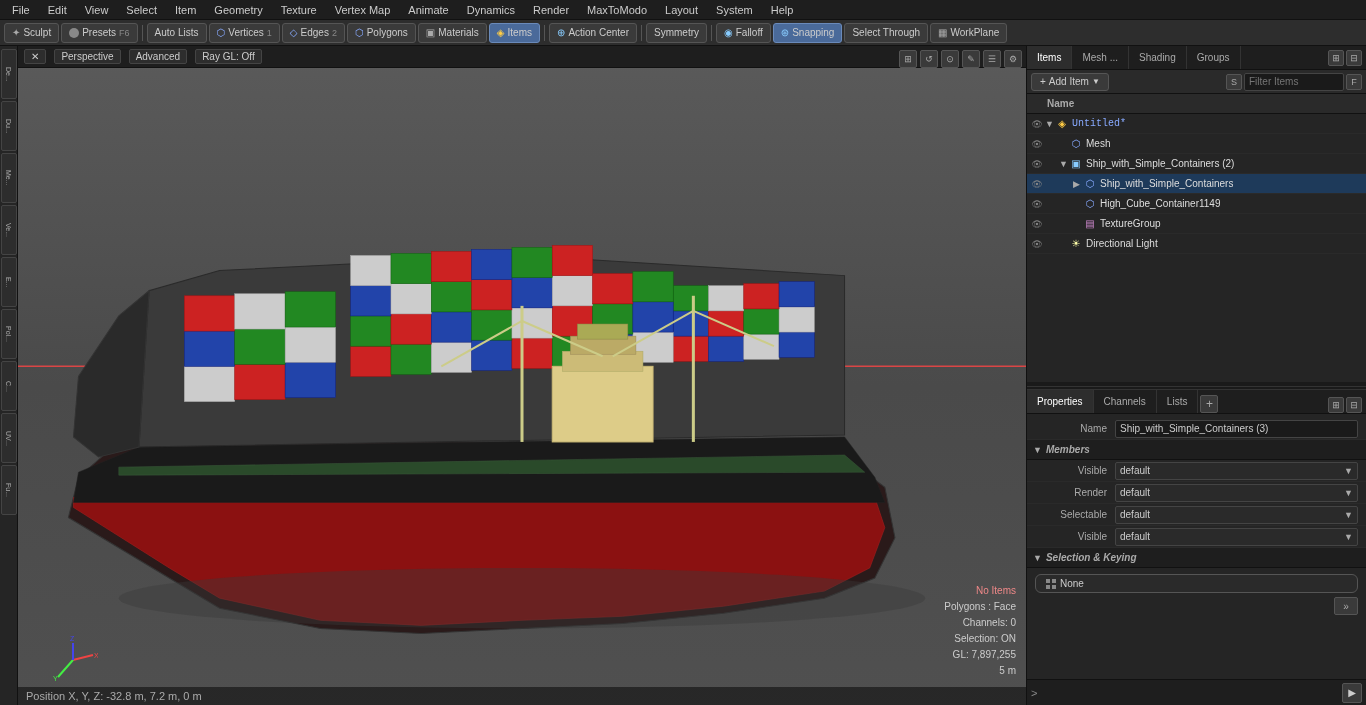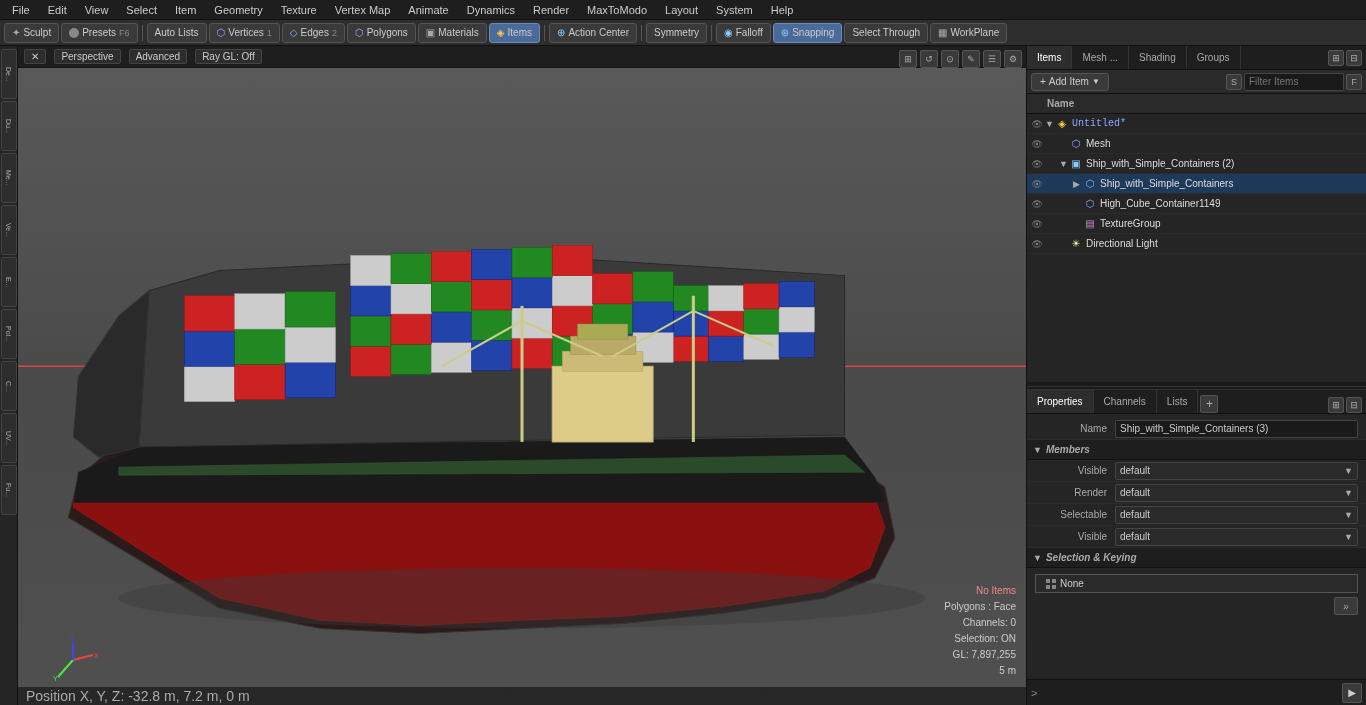--- a/index.html
+++ b/index.html
@@ -94,37 +94,37 @@
     .prop-label { color: #aaa; font-size: 10px; width: 80px; flex-shrink: 0; text-align: right; padding-right: 8px; }
     .prop-value { flex: 1; }
     .prop-input { background: #1a1a1a; border: 1px solid #444; border-radius: 2px; color: #ccc; padding: 1px 4px; font-size: 10px; width: 100%; height: 18px; }
     .prop-select { background: #2a2a2a; border: 1px solid #444; border-radius: 2px; color: #ccc; padding: 1px 4px; font-size: 10px; width: 100%; height: 18px; cursor: pointer; display: flex; align-items: center; justify-content: space-between; }
     .prop-section { background: #1e1e1e; height: 20px; display: flex; align-items: center; padding: 0 6px; border-bottom: 1px solid #111; cursor: pointer; }
     .prop-section-label { color: #aaa; font-size: 10px; font-weight: bold; font-style: italic; }
     .prop-section-arrow { color: #aaa; font-size: 9px; margin-right: 4px; }
 
     
     #sel-keying { padding: 6px 8px; }
-    .sk-none-btn { background: #2a2a2a; border: 1px solid #555; border-radius: 0; padding: 3px 10px; font-size: 10px; color: #ccc; cursor: pointer; display: flex; align-items: flex-end; gap: 4px; width: 100%; margin-bottom: 4px; }
+    .sk-none-btn { background: #2a2a2a; border: 1px solid #555; border-radius: 6px; padding: 3px 10px; font-size: 10px; color: #ccc; cursor: pointer; display: flex; align-items: flex-end; gap: 4px; width: 100%; margin-bottom: 4px; }
     .sk-grid { display: grid; grid-template-columns: 1fr 1fr; gap: 4px; margin-bottom: 4px; }
     .sk-btn { background: #2a2a2a; border: 1px solid #555; border-radius: 2px; padding: 3px 6px; font-size: 10px; color: #ccc; cursor: pointer; text-align: center; }
     .sk-btn.disabled { opacity: 0.5; }
 
     
     #command-bar { height: 26px; background: #1e1e1e; display: flex; align-items: center; padding: 0 4px; border-top: 1px solid #111; position: absolute; bottom: 0; right: 0; width: 340px; }
     .cmd-input { background: #111; border: 1px solid #444; border-radius: 2px; color: #ccc; padding: 1px 4px; font-size: 10px; flex: 1; height: 20px; margin-top: 44px; }
     .cmd-exec-btn { background: #3a3a3a; border: 1px solid #555; border-radius: 2px; width: 20px; height: 20px; display: flex; align-items: center; justify-content: center; cursor: pointer; font-size: 10px; color: #ccc; margin-left: 2px; }
 
     
     #items-list::-webkit-scrollbar { width: 4px; }
     #items-list::-webkit-scrollbar-thumb { background: #444; }
 
     
     #vp-status { position: absolute; bottom: 0; left: 0; right: 0; height: 18px; background: rgba(0,0,0,0.5); display: flex; align-items: center; padding: 0 8px; }
-    #vp-status span { font-size: 14px; color: #aaa; }
+    #vp-status span { font-size: 11px; color: #aaa; }
 
     .caret { color: #aaa; font-size: 9px; }
   </style>
 </head>
 <body>
 
 <div id="menu-bar">
   <div class="menu-item">File</div>
   <div class="menu-item">Edit</div>
   <div class="menu-item">View</div>

